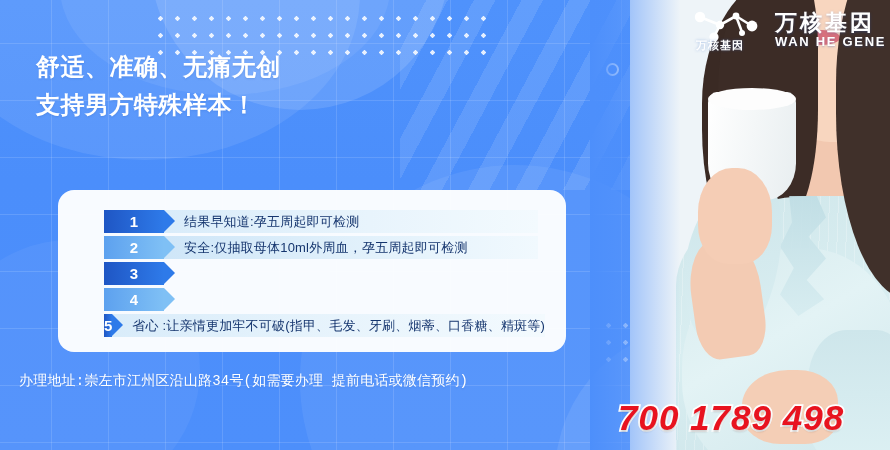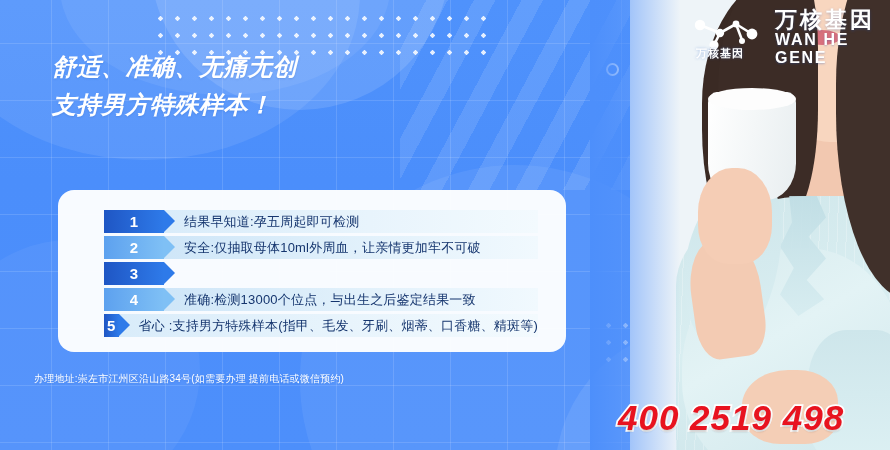--- a/index.html
+++ b/index.html
@@ -173,29 +173,28 @@
     position:absolute; left:6px; bottom:-1px;
     color:#fff; font-size:11px; font-weight:bold; letter-spacing:1px;
     text-shadow:0 0 3px rgba(60,110,200,.45);
   }
   .logo-text { display:flex; flex-direction:column; }
   .logo-cn {
     color:#fff; font-size:22px; font-weight:bold; letter-spacing:3px; line-height:1.05;
     text-shadow:0 1px 3px rgba(40,90,180,.35);
   }
   .logo-en {
-    color:#fff; font-size:16px; font-weight:bold; letter-spacing:1.7px;
+    color:#fff; font-size:13px; font-weight:bold; letter-spacing:1.7px;
     text-shadow:0 1px 2px rgba(40,90,180,.35);
   }
 
   
   .headline {
-    position:absolute; left:52px; top:48px;
+    position:absolute; left:36px; top:48px;
     z-index:5;
-    font-style:italic;
   }
   .headline div {
     color:#ffffff;
     font-size:24px; font-weight:bold;
     line-height:38px;
     letter-spacing:.5px;
     white-space:nowrap;
     text-shadow:0 1px 2px rgba(35,85,175,.22);
   }
 
@@ -243,26 +242,27 @@
     font-size:13px;
     color:#15356e;
     white-space:nowrap;
     letter-spacing:.2px;
   }
   .row.dark  .rowtext { background:linear-gradient(90deg,#d9ecfa 0%, #e8f4fc 55%, #f3fafe 100%); }
   .row.light .rowtext { background:linear-gradient(90deg,#cfe6f8 0%, #e2f1fb 55%, #f1f9fe 100%); }
 
   
   .address {
-    position:absolute; left:34px; top:372px;
-    color:#ffffff; font-size:10px;
+    position:absolute; left:19px; top:372px;
+    color:#ffffff; font-size:14px;
     letter-spacing:.2px;
     white-space:nowrap;
     z-index:5;
     text-shadow:0 1px 2px rgba(35,85,175,.2);
+    font-family:Liberation Mono, monospace;
   }
 
   
   .phone {
     position:absolute; left:618px; top:398px;
     font-size:35px; font-weight:bold;
     font-style:italic;
     color:#e8131f;
     letter-spacing:1px;
     z-index:9;
@@ -348,39 +348,38 @@
         <div class="row dark">
           <div class="badge">
             <span>1</span>
           </div>
           <div class="rowtext">结果早知道:孕五周起即可检测</div>
         </div>
         <div class="row light">
           <div class="badge">
             <span>2</span>
           </div>
-          <div class="rowtext">安全:仅抽取母体10ml外周血，让亲情更加牢不可破</div>
+          <div class="rowtext">安全:仅抽取母体10ml外周血，孕五周起即可检测</div>
         </div>
         <div class="row dark">
           <div class="badge">
             <span>3</span>
           </div>
         </div>
         <div class="row light">
           <div class="badge">
             <span>4</span>
           </div>
-          <div class="rowtext">准确:检测13000个位点，与出生之后鉴定结果一致</div>
         </div>
         <div class="row dark">
           <div class="badge">
             <span>5</span>
           </div>
-          <div class="rowtext">省心 :支持男方特殊样本(指甲、毛发、牙刷、烟蒂、口香糖、精斑等)</div>
+          <div class="rowtext">省心 :让亲情更加牢不可破(指甲、毛发、牙刷、烟蒂、口香糖、精斑等)</div>
         </div>
       </div>
   </div>
 
   <div class="address">办理地址:崇左市江州区沿山路34号(如需要办理 提前电话或微信预约)</div>
 
-  <div class="phone">400 2519 498</div>
+  <div class="phone">700 1789 498</div>
 
 </div>
 
 </body></html>

